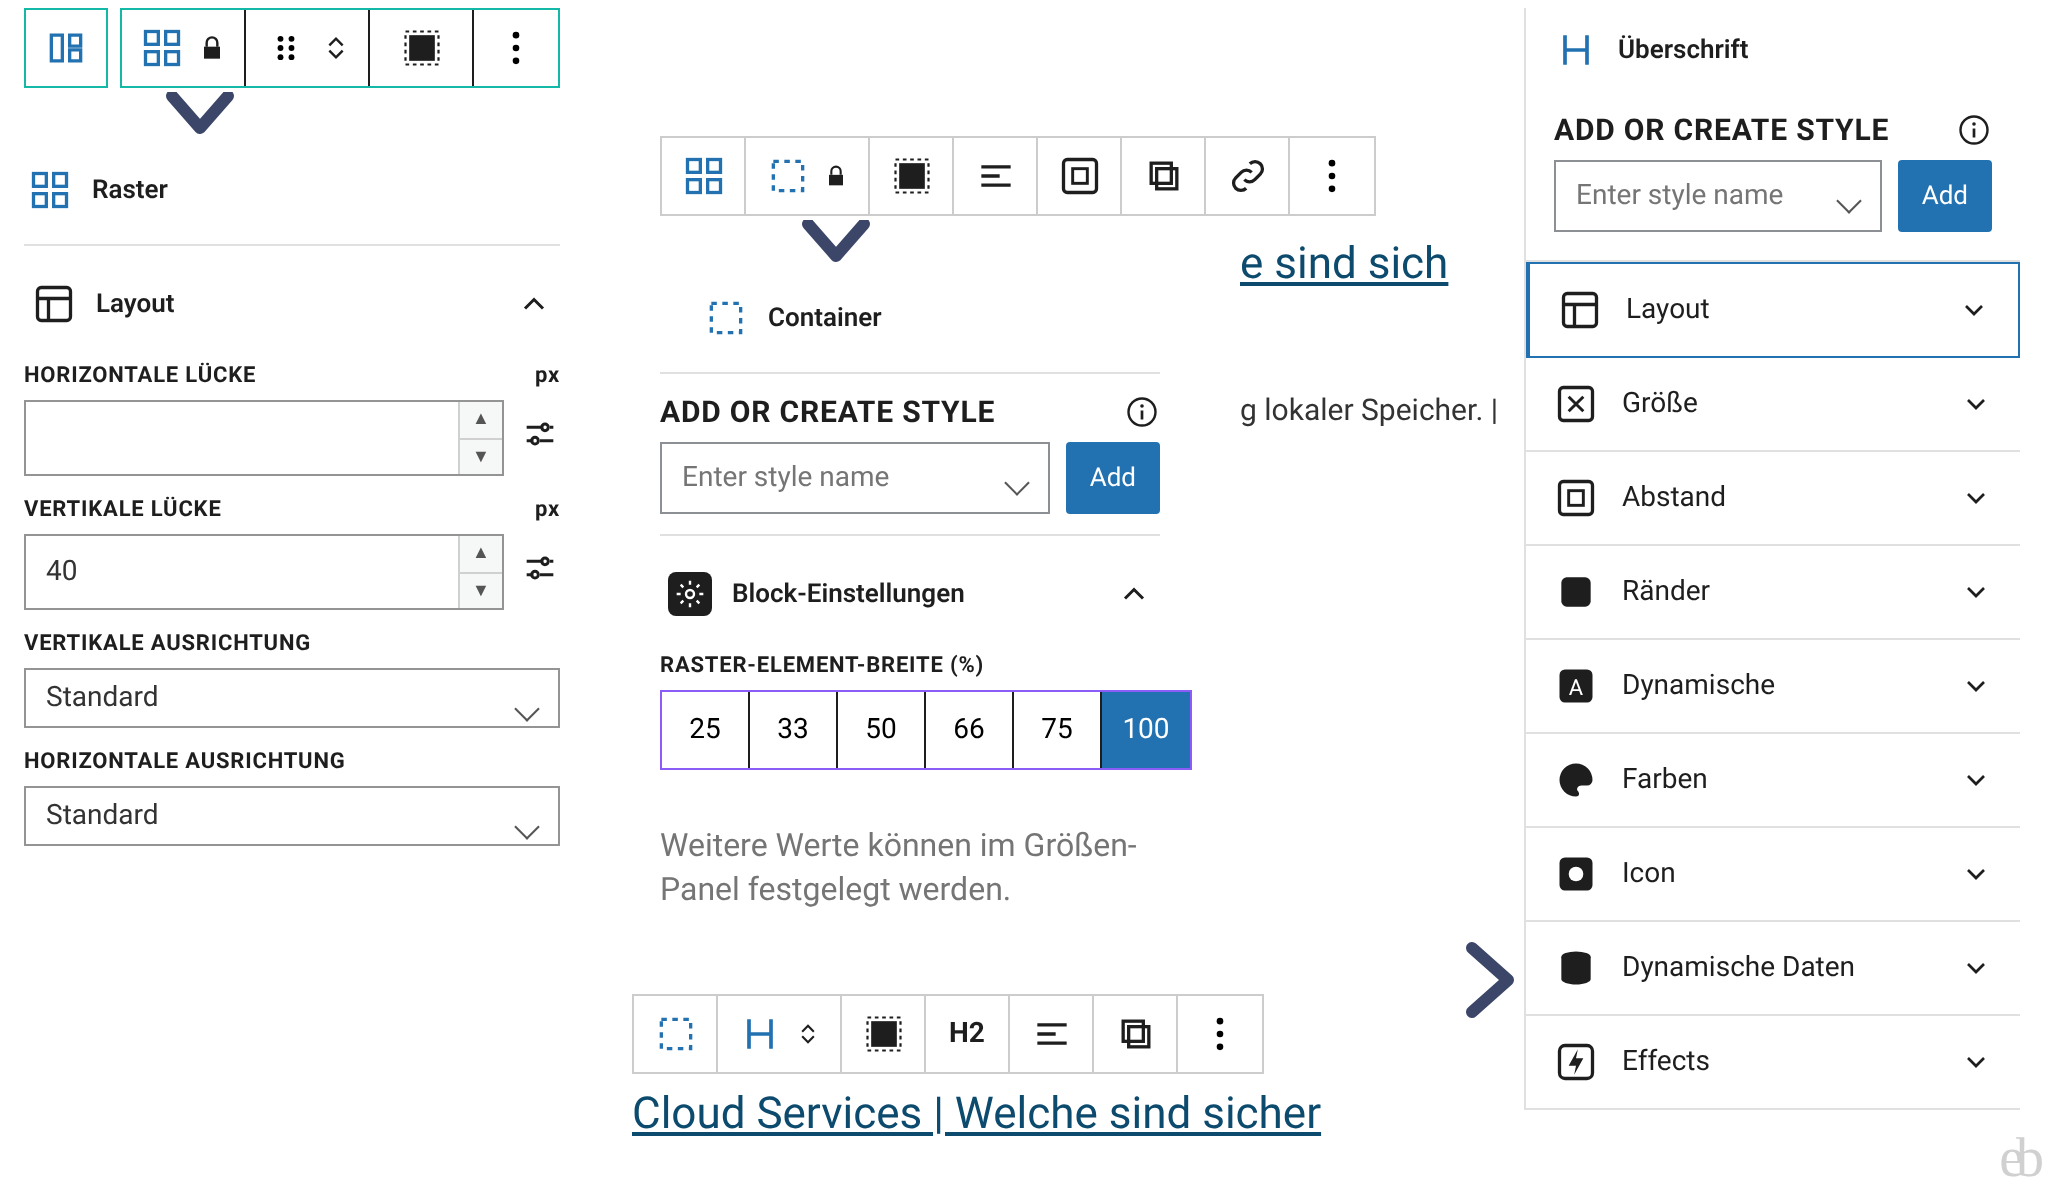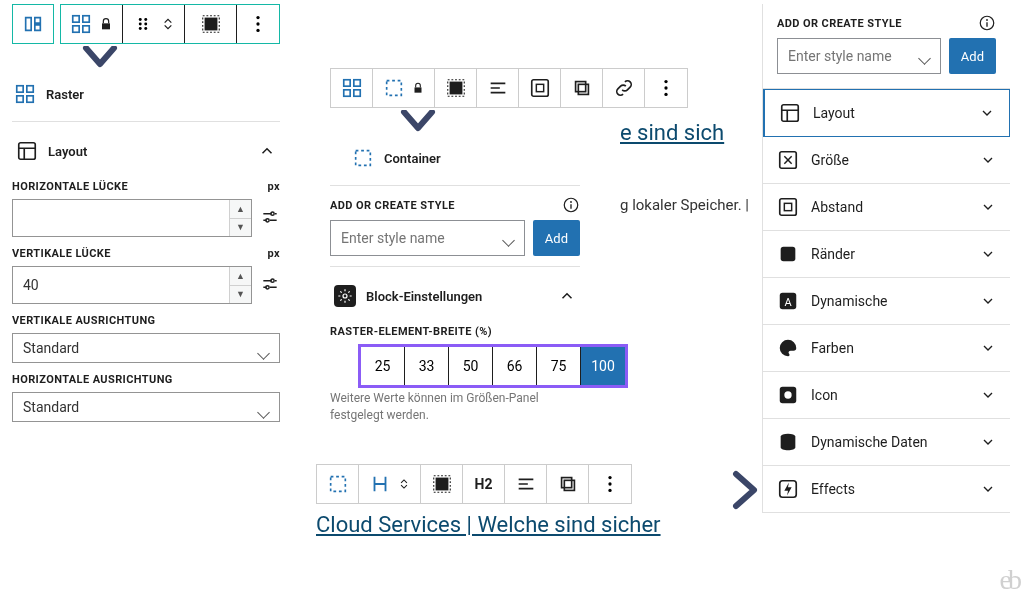--- a/index.html
+++ b/index.html
@@ -42,32 +42,32 @@
   .steppers { position:absolute; right:1px; top:1px; bottom:1px; width:22px; border-left:1px solid #d0d0d0; background:#f6f7f7; display:flex; flex-direction:column; }
   .steppers span { flex:1; display:flex; align-items:center; justify-content:center; font-size:9px; color:#555; }
   .steppers span:first-child{border-bottom:1px solid #d0d0d0;}
   .sliders-btn svg { width:20px; height:20px; }
 
   select.std { width:100%; height:30px; border:1px solid #949494; padding:6px 10px; font-size:14px; background:#fff; color:#333; appearance:none; }
   .select-wrap { position:relative; }
   .select-wrap::after { content:""; position:absolute; right:12px; top:16px; width:8px; height:8px; border-right:1.5px solid #555; border-bottom:1.5px solid #555; transform:rotate(45deg); pointer-events:none; }
 
   
-  .style-head { font-size:11px; font-weight:700; letter-spacing:.4px; margin:10px 0 6px; display:flex; align-items:center; justify-content:space-between; }
+  .style-head { font-size:15px; font-weight:700; letter-spacing:.4px; margin:10px 0 6px; display:flex; align-items:center; justify-content:space-between; }
   .style-row { display:flex; gap:8px; }
   .style-row .select-wrap { flex:1; }
   .style-row input { width:100%; height:36px; border:1px solid #8c8f94; padding:6px 28px 6px 10px; font-size:14px; color:#888; }
   .btn-add { background:#2271b1; color:#fff; border:none; height:36px; padding:0 12px; font-size:13px; border-radius:2px; }
 
-  .seg { display:inline-flex; border:3px solid #8b5cf6;margin-left:28px; }
+  .seg { display:inline-flex; border:1px solid #8b5cf6; }
   .seg button { border:none; border-right:1px solid #1e1e1e; background:#fff; width:44px; height:38px; font-size:14px; }
   .seg button:last-child{border-right:none;}
   .seg button.on { background:#2271b1; color:#fff; }
 
-  .hint { color:#757575; font-size:12px; margin-top:2px; line-height:1.4; }
+  .hint { color:#757575; font-size:16px; margin-top:27px; line-height:1.4; }
 
   
   .acc { border-top:1px solid #e0e0e0; }
   .acc-item { display:flex; align-items:center; gap:12px; padding:12px 14px; border-bottom:1px solid #e0e0e0; font-size:14px; }
   .acc-item.active { border:1px solid #2271b1; border-left:2px solid #2271b1; }
   .acc-item .sp { flex:1; }
   .acc-item svg.ic { width:22px; height:22px; }
   .acc-item svg.chev { width:16px; height:16px; }
 
   .info-ic { width:18px; height:18px; }
@@ -439,20 +439,26 @@
   </div>
 </div>
 
 <div class="green-h mid-overlay1">e sind sich</div>
 <div class="mid-overlay2">g lokaler Speicher. |</div>
 <div class="arrow-right"><svg viewBox="0 0 30 40">
       <path d="M6 4 L24 20 L6 36" fill="none" stroke="#3b4668" stroke-width="6" stroke-linecap="round" stroke-linejoin="round"></path>
     </svg></div>
 
 <div class="panel-right">
+  <div class="block-label" style="padding:10px 14px;">
+    <svg style="color:#2271b1">
+        <use href="#i-heading"></use>
+      </svg>
+    <span>Überschrift</span>
+  </div>
 
   <div style="padding:0 14px;">
     <div class="style-head">
       <span>ADD OR CREATE STYLE</span>
       <svg class="info-ic">
           <use href="#i-info"></use>
         </svg>
     </div>
     <div class="style-row">
       <div class="select-wrap"><input placeholder="Enter style name" style=""></div>

